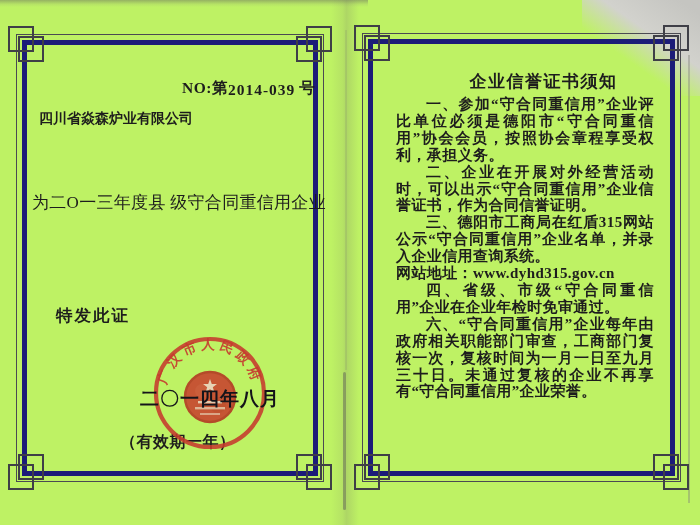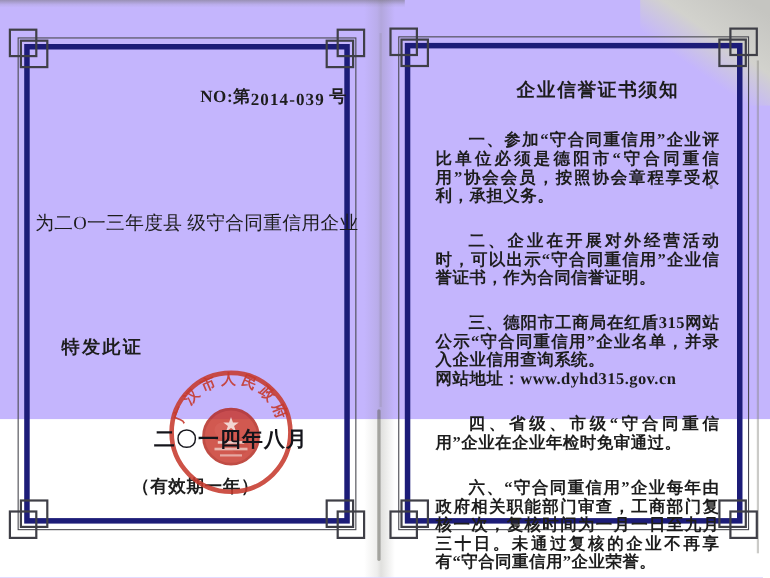--- a/index.html
+++ b/index.html
@@ -1,18 +1,18 @@
 <!DOCTYPE html>
 <html><head>
 <meta charset="utf-8">
 <style>
   html,body{margin:0;padding:0;}
   body{width:700px;height:525px;overflow:hidden;background:#ffffff;
        font-family:"Liberation Serif","DejaVu Serif",serif;color:#1d1d1d;}
-  .scan{position:relative;width:700px;height:381px;background:#c4b5fd;}
+  .scan{position:relative;width:700px;height:525px;background:#bef264;}
 
   
   .streak-top{position:absolute;left:0;top:0;width:368px;height:7px;
     background:linear-gradient(180deg,rgba(100,100,95,.45),rgba(120,120,115,.12) 60%,transparent);}
   .corner-tr{position:absolute;right:0;top:0;width:118px;height:96px;
     background:linear-gradient(215deg,#c5c5c1 8%,#d2d2cd 38%,rgba(210,210,205,0) 62%);}
   .fold{position:absolute;left:331px;top:0;width:28px;height:525px;
     background:linear-gradient(90deg,rgba(0,0,0,0),rgba(115,115,105,.12) 42%,rgba(115,115,105,.22) 55%,rgba(0,0,0,0));}
   .fold-line{position:absolute;left:343px;top:372px;width:3px;height:138px;
     background:rgba(95,95,88,.5);border-radius:2px;}
@@ -54,21 +54,21 @@
     font-weight:700;letter-spacing:1px;color:#14141a;white-space:nowrap;}
   .validity{position:absolute;left:104px;top:398px;font-size:16px;font-weight:700;
     letter-spacing:.5px;white-space:nowrap;}
 
   
   .notice-title{position:absolute;left:0;top:37px;width:100%;text-align:center;
     font-size:17px;font-weight:700;letter-spacing:1.5px;padding-left:22px;}
   .notice-body{position:absolute;left:34px;top:63px;width:258px;font-size:15px;
     line-height:16.9px;font-weight:700;text-align:justify;letter-spacing:.4px;}
   .notice-body p{margin:0;}
-  .notice-body p.indent{text-indent:2em;margin-top:24px;}
+  .notice-body p.indent{text-indent:2em;}
 </style>
 </head>
 <body>
 
 <div class="scan">
 
   <div class="streak-top"></div>
   <div class="corner-tr"></div>
   <div class="fold"></div>
   <div class="fold-line-faint"></div>
@@ -79,20 +79,21 @@
 
   <div class="page page-left">
     <div class="frame-thin"></div>
     <div class="frame-thick"></div>
 
     <div class="serial">
       <span>NO:第</span><span class="num">2014-039</span><span class="suffix">号</span>
     </div>
 
     <div class="name-line">
+      <span class="company">四川省焱森炉业有限公司</span>
     </div>
 
     <div class="award-line">为二O一三年度县 级守合同重信用企业</div>
 
     <div class="issue-line">特发此证</div>
 
     <svg class="seal" width="120" height="120" viewBox="0 0 120 120">
       <circle cx="60" cy="60" r="54" fill="none" stroke="#c63a2e" stroke-width="4.2" opacity="0.88"></circle>
       <path id="sealArc" d="M 17.5,71.4 A 44,44 0 1 1 102.5,71.4" fill="none"></path>
       <text font-size="13.5" font-weight="bold" fill="#c63a2e" opacity="0.9" letter-spacing="4">

